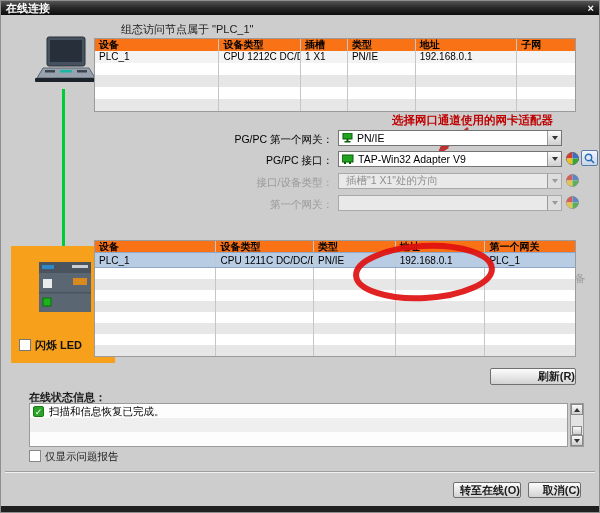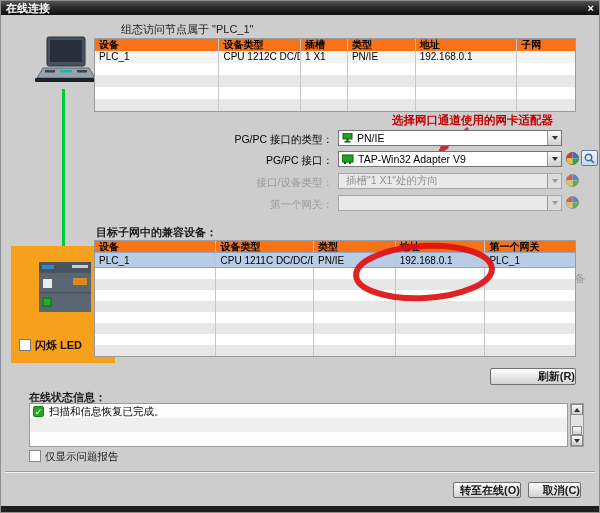--- a/index.html
+++ b/index.html
@@ -194,21 +194,21 @@
   </div>
 
   <div class="annotation">选择网口通道使用的网卡适配器</div>
   <div class="abs" style="left:423px;top:125px;">
     <svg width="60" height="32" viewBox="0 0 60 32">
       <line x1="44" y1="2" x2="19" y2="24" stroke="#bf3030" stroke-width="2.5"></line>
       <path d="M13 29 L25 22 L18 17 Z" fill="#bf3030"></path>
     </svg>
   </div>
 
-  <div class="formlbl" style="top:132px;">PG/PC 接口的类型：</div>
+  <div class="formlbl" style="top:132px;">PG/PC 第一个网关：</div>
   <div class="combo" style="top:129px;">
     <svg width="11" height="10" viewBox="0 0 11 10">
       <rect x="1" y="0" width="9" height="6" fill="#1fa41f" stroke="#0b5c0b"></rect>
       <rect x="4.5" y="6" width="2" height="2" fill="#0b5c0b"></rect>
       <rect x="2.5" y="8" width="6" height="1.5" fill="#0b5c0b"></rect>
     </svg>
     <span class="txt">PN/IE</span>
     <span class="arrow-btn">
         <i class="tri-down"></i>
       </span>
@@ -269,21 +269,20 @@
   <div class="shield" style="left:565px;top:195px;opacity:.75;">
     <svg width="13" height="13" viewBox="0 0 13 13">
       <circle cx="6.5" cy="6.5" r="6" fill="#fff" stroke="#777"></circle>
       <path d="M6.5 6.5 L6.5 0.5 A6 6 0 0 0 0.5 6.5 Z" fill="#d63a2f"></path>
       <path d="M6.5 6.5 L12.5 6.5 A6 6 0 0 0 6.5 0.5 Z" fill="#3a6fc4"></path>
       <path d="M6.5 6.5 L0.5 6.5 A6 6 0 0 0 6.5 12.5 Z" fill="#e8c32a"></path>
       <path d="M6.5 6.5 L6.5 12.5 A6 6 0 0 0 12.5 6.5 Z" fill="#3aa43a"></path>
     </svg>
   </div>
 
-  <div class="lbl bold" style="left:95px;top:224px;">目标子网中的兼容设备：</div>
   <div class="lbl grey" style="left:474px;top:224px;font-size:10.5px;margin-top:47px;">
     <span class="cb dis"></span><span>显示所有兼容的设备</span>
   </div>
 
   <div class="tbl t2" style="top:239px;">
     <div class="tr th-row">
       <div class="td c0">设备</div>
       <div class="td c1">设备类型</div>
       <div class="td c2">类型</div>
       <div class="td c3">地址</div>

